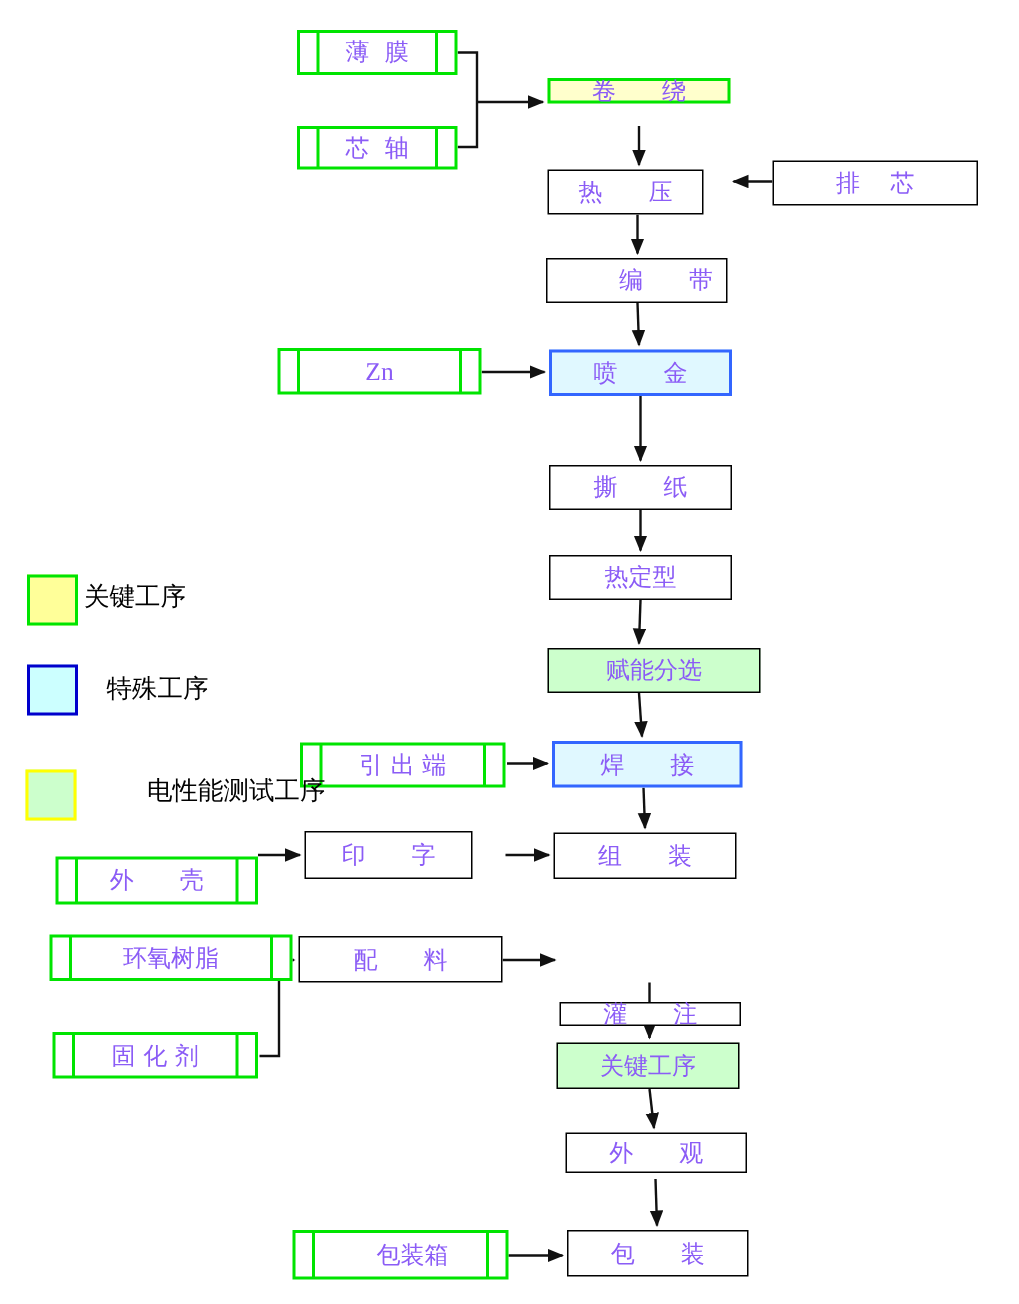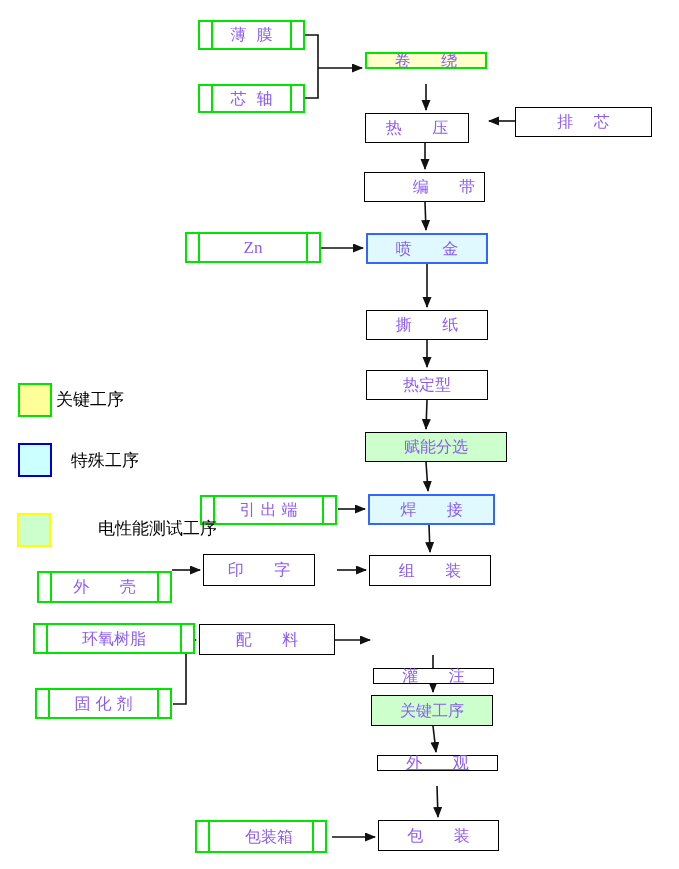--- a/index.html
+++ b/index.html
@@ -141,24 +141,24 @@
         <span class="lbl">灌      注</span>
       </div>
       <div class="node" style="left: 35px; top: 688px; width: 137px; height: 31px; background: rgb(255, 255, 255); border: 2px solid rgb(0, 228, 0);">
         <span class="lbl">固 化 剂</span>
         <div class="inner-line l" style="background: rgb(0, 228, 0);"></div>
         <div class="inner-line r" style="background: rgb(0, 228, 0);"></div>
       </div>
       <div class="node" style="left: 371px; top: 695px; width: 122px; height: 31px; background: rgb(204, 255, 204); border: 1.5px solid rgb(0, 0, 0);">
         <span class="lbl">关键工序</span>
       </div>
-      <div class="node" style="left: 377px; top: 755px; width: 121px; height: 16px; background: rgb(255, 255, 255); border: 1.5px solid rgb(0, 0, 0); text-decoration: underline;">
+      <div class="node" style="left: 377px; top: 755px; width: 121px; height: 27px; background: rgb(255, 255, 255); border: 1.5px solid rgb(0, 0, 0);">
         <span class="lbl">外      观</span>
       </div>
-      <div class="node" style="left: 195px; top: 820px; width: 132px; height: 33px; background: rgb(255, 255, 255); border: 2px solid rgb(0, 228, 0); padding-left: 16px;">
+      <div class="node" style="left: 195px; top: 820px; width: 144px; height: 33px; background: rgb(255, 255, 255); border: 2px solid rgb(0, 228, 0); padding-left: 16px;">
         <span class="lbl">包装箱</span>
         <div class="inner-line l" style="background: rgb(0, 228, 0);"></div>
         <div class="inner-line r" style="background: rgb(0, 228, 0);"></div>
       </div>
       <div class="node" style="left: 378px; top: 820px; width: 121px; height: 31px; background: rgb(255, 255, 255); border: 1.5px solid rgb(0, 0, 0);">
         <span class="lbl">包      装</span>
       </div>
     </div>
   <div id="legend-layer">
       <div class="legend-swatch" style="left: 18px; top: 383px; width: 34px; height: 34px; background: rgb(255, 255, 153); border: 2px solid rgb(0, 228, 0);"></div>

